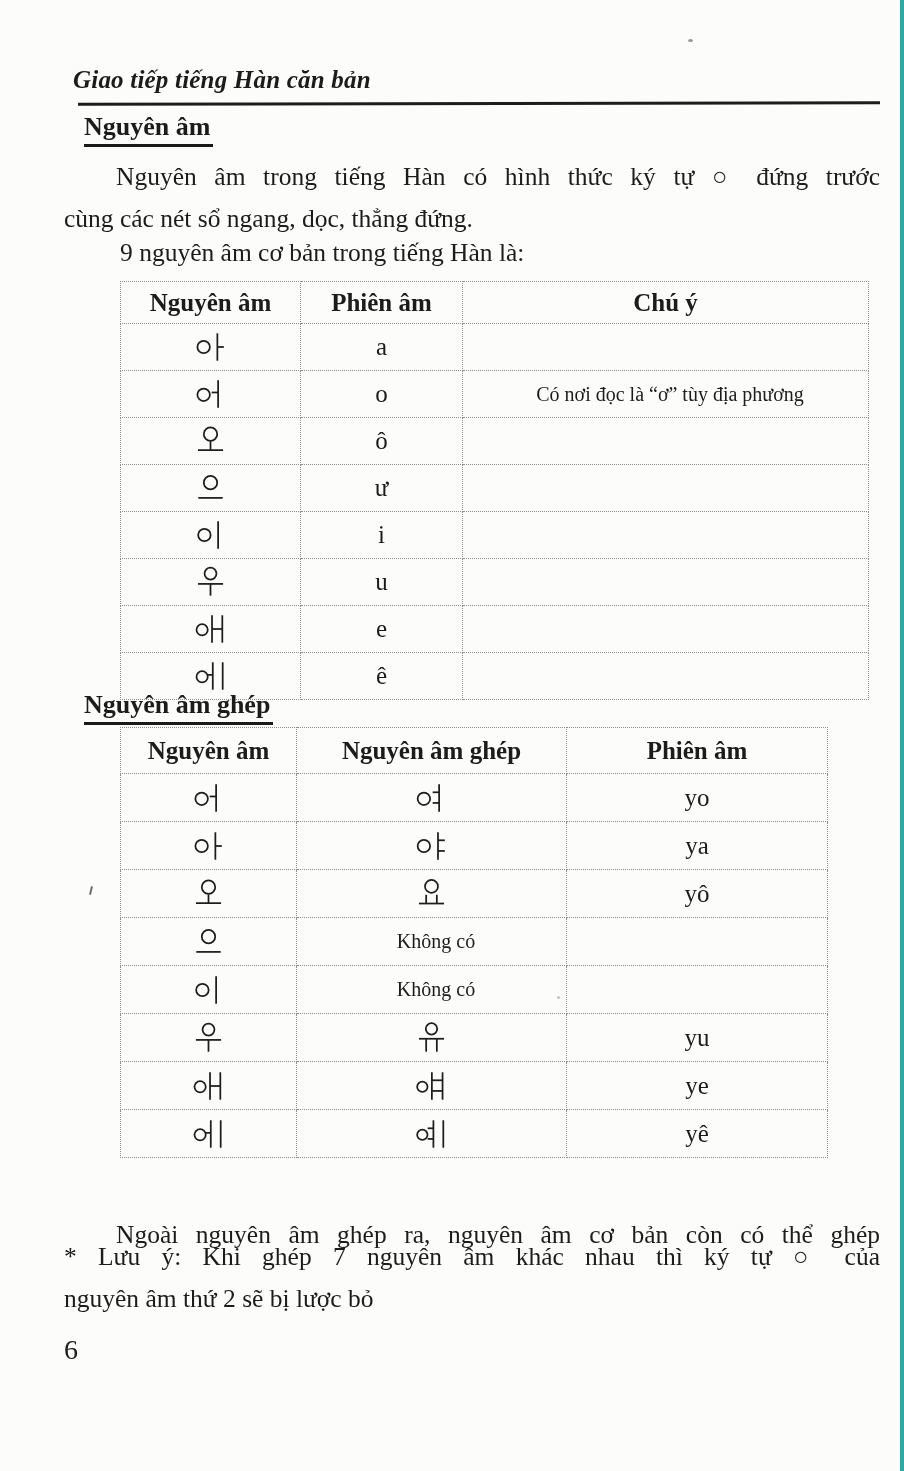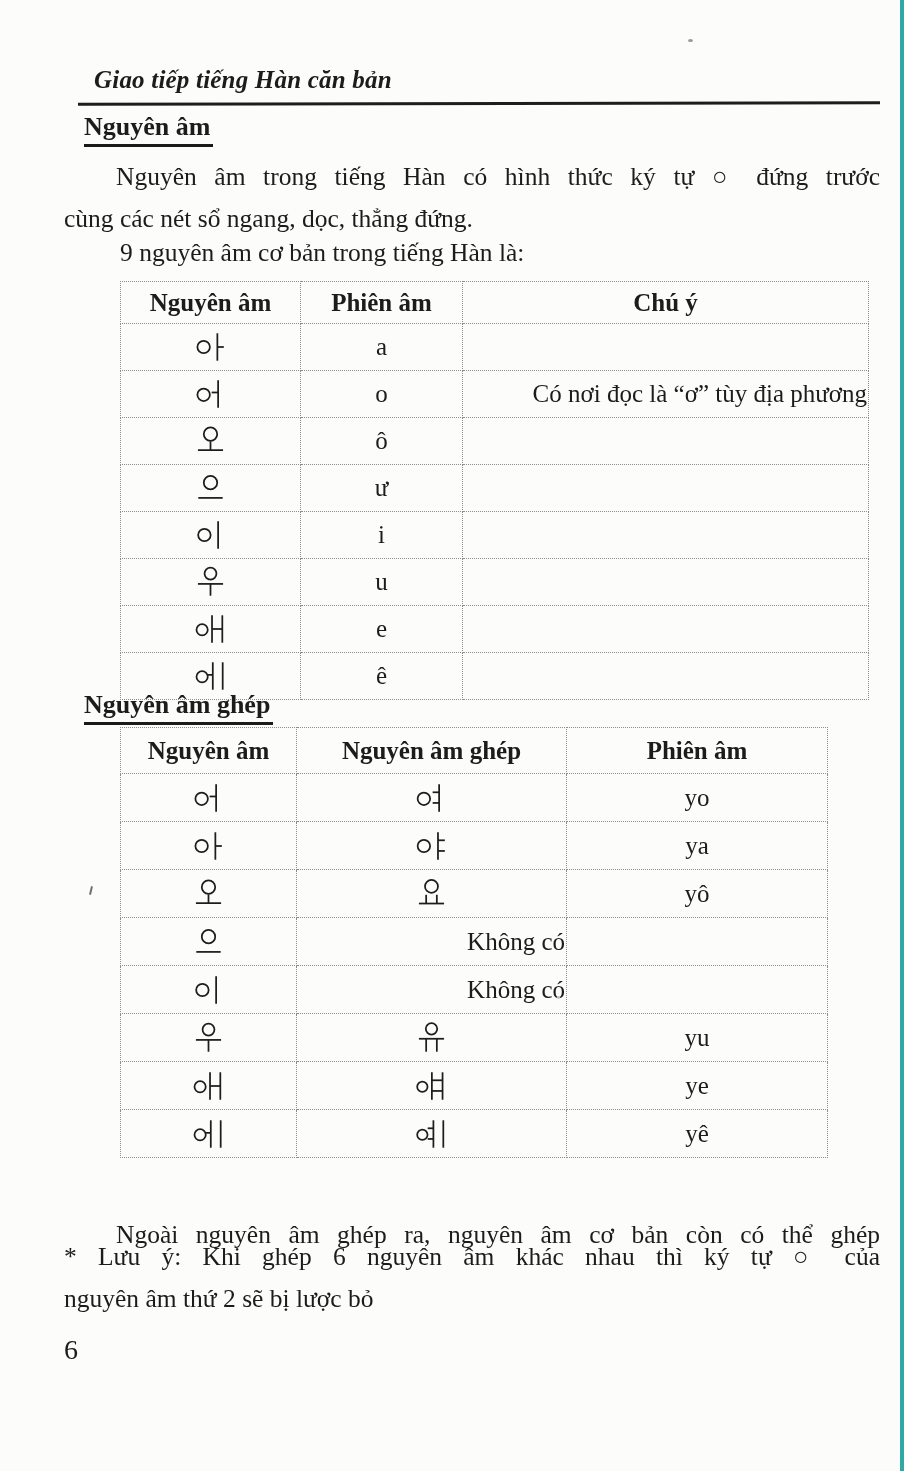--- a/index.html
+++ b/index.html
@@ -5,21 +5,21 @@
 <style>
   html,body{margin:0;padding:0;background:#e8e8e8;}
   .page{
     position:relative;width:904px;height:1471px;margin:0 auto;
     background:#fcfcfa;color:#1c1c1c;
     font-family:"Liberation Serif","DejaVu Serif",serif;
     overflow:hidden;
   }
   
   .running-head{
-    position:absolute;left:94px;top:66px;
+    position:absolute;left:73px;top:66px;
     font-size:25px;font-weight:bold;font-style:italic;letter-spacing:.2px;
     white-space:nowrap;
   }
   .head-rule{
     position:absolute;left:78px;top:102px;width:802px;height:3px;
     background:#1d1d1d;transform:rotate(-0.12deg);
   }
   
   .sec-heading{
     position:absolute;font-size:26px;font-weight:bold;
@@ -39,21 +39,21 @@
   table{border-collapse:collapse;table-layout:fixed;position:absolute;background:transparent;}
   .t1{left:120px;top:281px;width:748px;}
   .t2{left:120px;top:727px;width:707px;}
   th,td{border:1px dotted #8d8d8d;vertical-align:middle;overflow:hidden;}
   th{font-size:25px;font-weight:bold;text-align:center;}
   .t1 th{height:39px;}
   .t2 th{height:43px;}
   .t1 td{height:44px;}
   .t2 td{height:45px;}
   td.c-center{text-align:center;font-size:25px;}
-  td.c-left{text-align:right;font-size:25px;padding-left:10px;}
+  td.c-left{text-align:center;font-size:20px;padding-left:10px;}
   td.c-hangul{text-align:center;}
   svg.hangul{display:inline-block;vertical-align:middle;width:31px;height:32px;}
   svg.hangul .stk{stroke:#1d1d1d;stroke-width:2.3;fill:none;stroke-linecap:butt;}
   
   .page-number{position:absolute;left:64px;top:1334px;font-size:28px;}
   
   .edge-strip{position:absolute;right:0;top:0;width:4px;height:1471px;background:#2fa9a4;}
   
   .artifact{position:absolute;background:#9a9a9a;border-radius:50%;}
   .art-1{left:688px;top:39px;width:5px;height:3px;}
@@ -287,21 +287,21 @@
           <td class="c-center">yê</td>
         </tr>
       </tbody>
   </table>
 
   <div class="para p-outro">
     <div class="jl indent">Ngoài nguyên âm ghép ra, nguyên âm cơ bản còn có thể ghép</div>
   </div>
 
   <div class="para p-note">
-    <div class="jl">* Lưu ý: Khi ghép 6 nguyên âm khác nhau thì ký tự ○ của</div>
+    <div class="jl">* Lưu ý: Khi ghép 7 nguyên âm khác nhau thì ký tự ○ của</div>
     <div>nguyên âm thứ 2 sẽ bị lược bỏ</div>
   </div>
 
   <div class="page-number">6</div>
 
   <div class="edge-strip"></div>
   <div class="artifact art-1"></div>
   <div class="artifact art-2"></div>
   <div class="artifact art-3"></div>
 </div>

